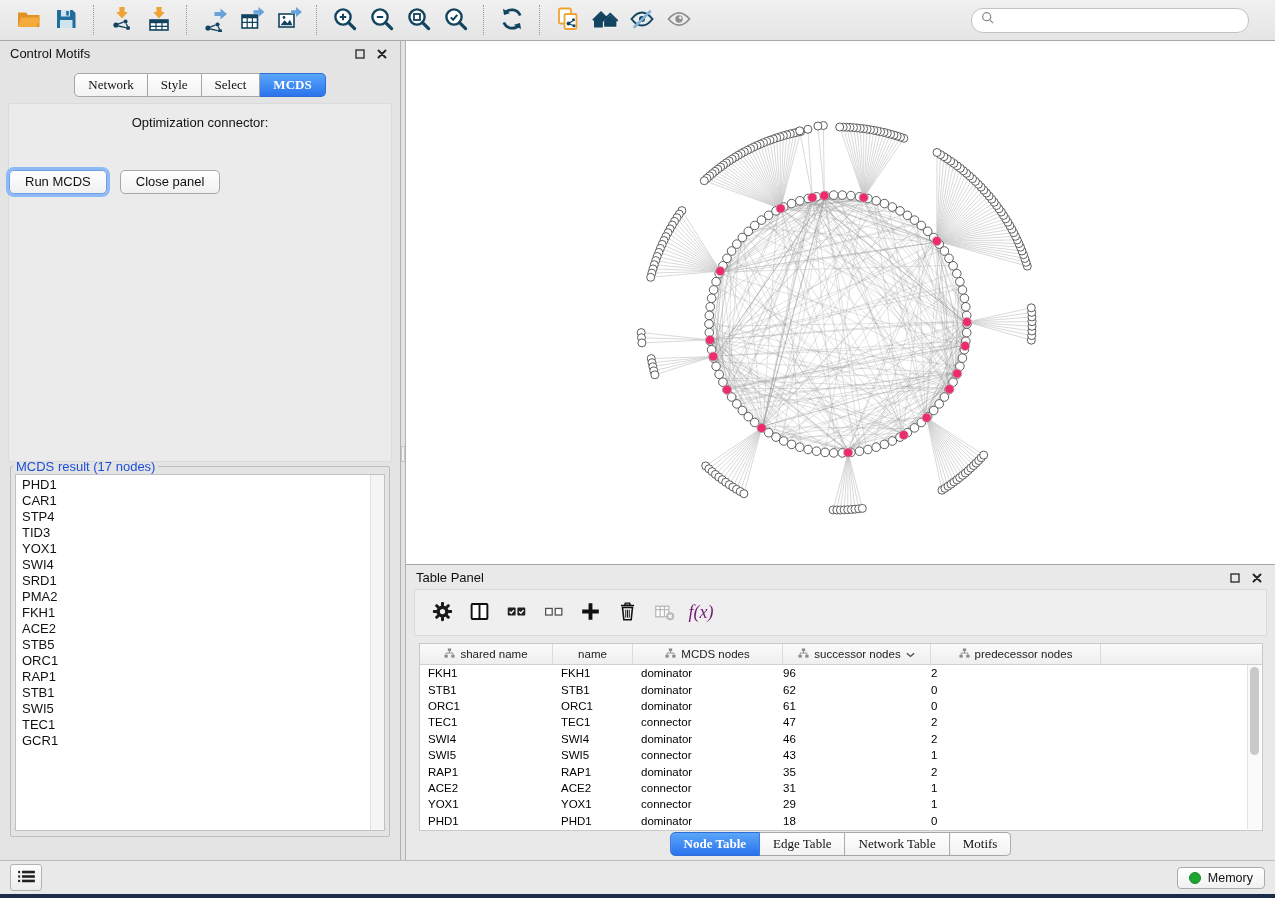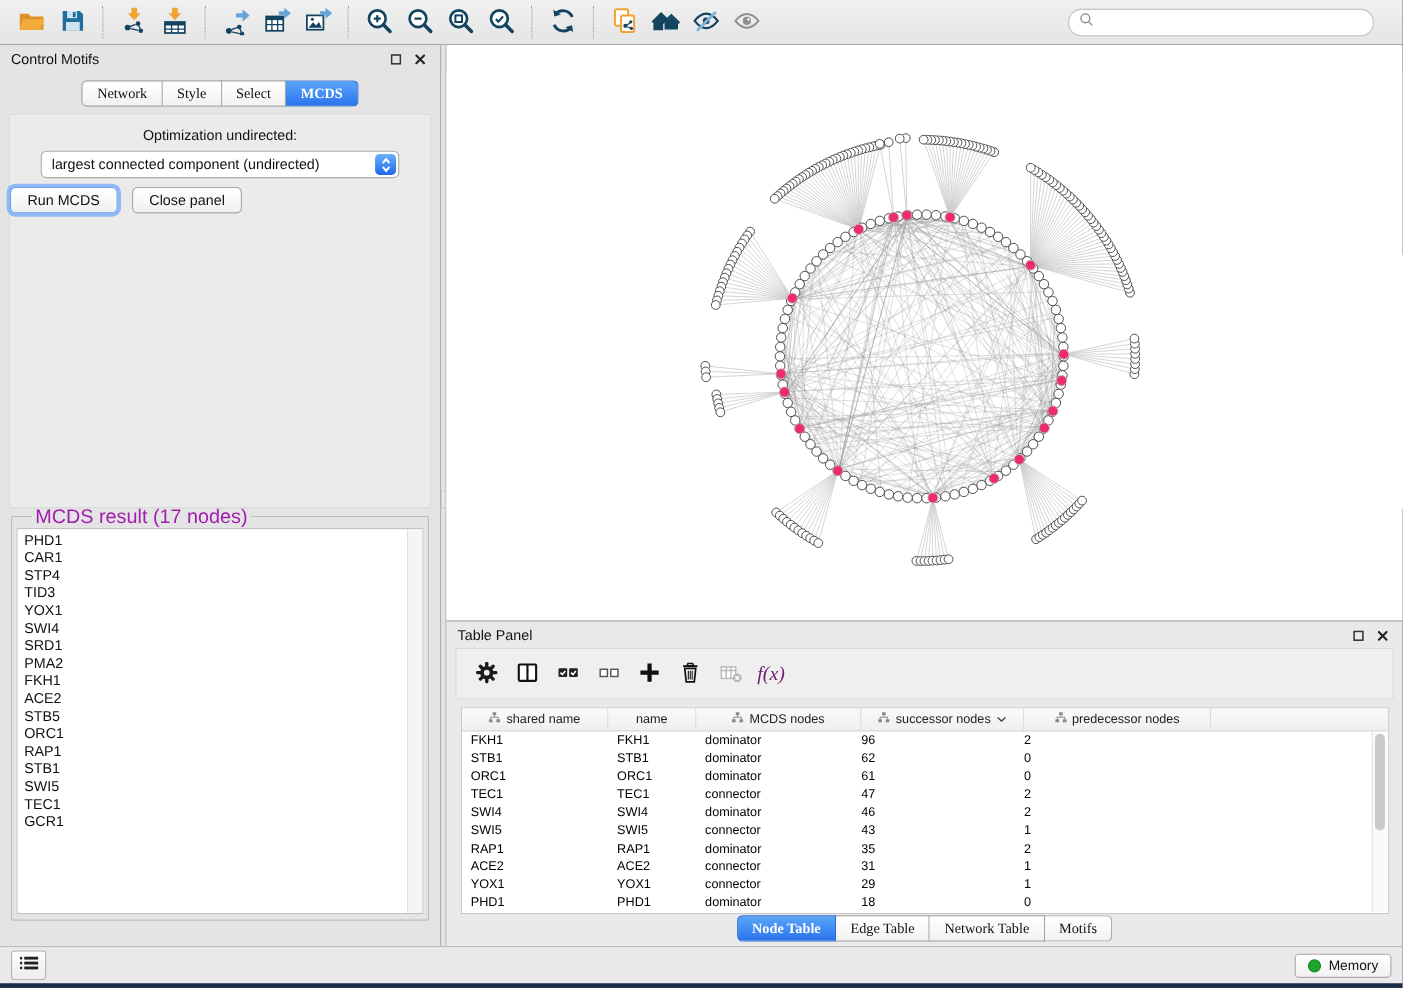--- a/index.html
+++ b/index.html
@@ -46,21 +46,21 @@
   #criterion-value{flex:1;font-size:13px;padding-left:9px;color:#111;white-space:nowrap}
   #criterion-stepper{width:19px;height:19px;margin-right:2px;border-radius:4px;
     background:linear-gradient(#6cb0fa,#1d68ef);display:flex;align-items:center;justify-content:center}
   #mcds-buttons{position:absolute;top:66px;left:0;right:0;display:flex;justify-content:flex-start;gap:13px}
   .push-btn{font-size:13px;font-family:inherit;padding:3px 15px;background:linear-gradient(#ffffff,#f0f0f0);
     border:1px solid #a8a8a8;border-radius:5px;cursor:pointer;color:#111;line-height:16px}
   .push-btn.focused{box-shadow:0 0 0 3px #8db9f7;border-color:#6f9fe8}
 
   #mcds-fieldset{position:absolute;top:418px;left:10px;right:10px;height:378px;
     border:1px solid #bdbdbd;border-radius:2px;margin:0;padding:0;box-sizing:border-box}
-  #mcds-fieldset legend{font-size:18px;color:#a21caf;margin-left:18px;padding:0 3px}
+  #mcds-fieldset legend{font-size:13px;color:#1d4ed8;margin-left:2px;padding:0 3px}
   #mcds-listbox{position:absolute;left:4px;right:4px;top:0px;bottom:5px;background:#fff;
     border:1px solid #c2c2c2;overflow:hidden}
   #mcds-list{list-style:none;margin:0;padding:2px 0 0 6px}
   #mcds-list li{font-size:13px;line-height:16px;color:#111;cursor:default}
   #mcds-scroll{position:absolute;top:0;bottom:0;right:0;width:13px;background:#f5f5f5;border-left:1px solid #e0e0e0}
 
   
   #cp-divider{position:absolute;left:400px;top:41px;width:6px;bottom:34px;background:#e3e3e3;
     border-left:1px solid #b0b0b0;border-right:1px solid #b0b0b0;box-sizing:border-box}
   #cp-divider .knob{position:absolute;left:0;right:0;top:405px;height:16px;background:#f2f2f2;
@@ -285,30 +285,21 @@
         </span>
     </div>
     <div id="cp-tabs" class="seg">
         <button class="segbtn">Network</button>
         <button class="segbtn">Style</button>
         <button class="segbtn">Select</button>
         <button class="segbtn active">MCDS</button>
       </div>
 
     <div id="mcds-pane">
-      <div id="criterion-label">Optimization undirected:</div>
-      <div id="criterion-select">
-        <span id="criterion-value">largest connected component (undirected)</span>
-        <span id="criterion-stepper">
-          <svg viewBox="0 0 10 16" width="10" height="16">
-              <path d="M2 6.2l3-3.6 3 3.6" fill="none" stroke="#fff" stroke-width="1.8"></path>
-              <path d="M2 9.8l3 3.6 3-3.6" fill="none" stroke="#fff" stroke-width="1.8"></path>
-            </svg>
-        </span>
-      </div>
+      <div id="criterion-label">Optimization connector:</div>
       <div id="mcds-buttons">
         <button class="push-btn focused">Run MCDS</button>
         <button class="push-btn">Close panel</button>
       </div>
     </div>
 
     <fieldset id="mcds-fieldset">
       <legend>MCDS result (17 nodes)</legend>
       <div id="mcds-listbox">
         <ul id="mcds-list">

